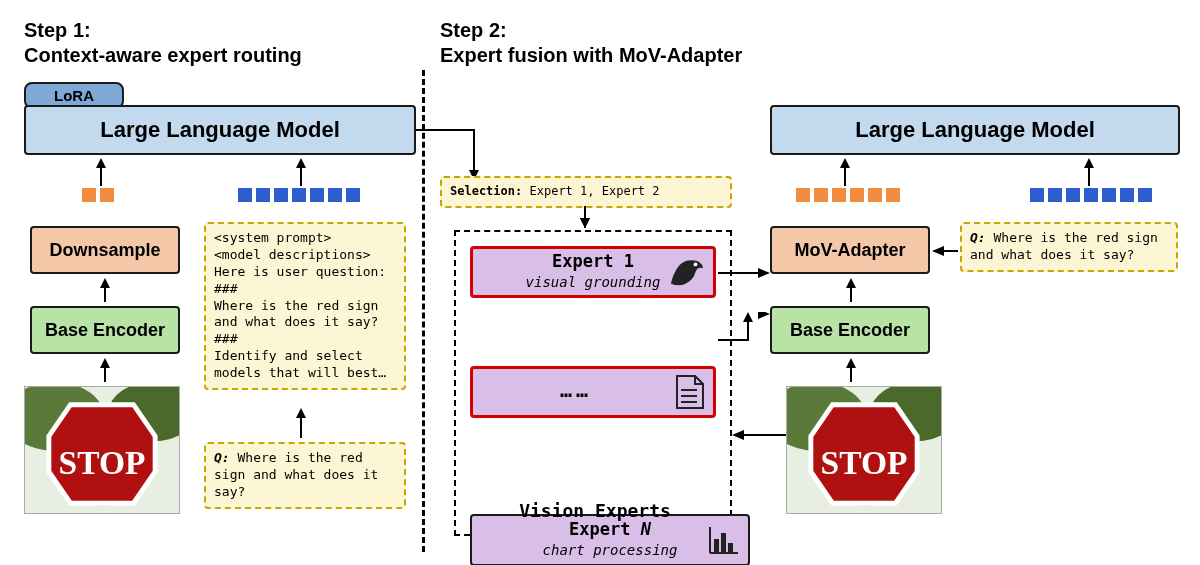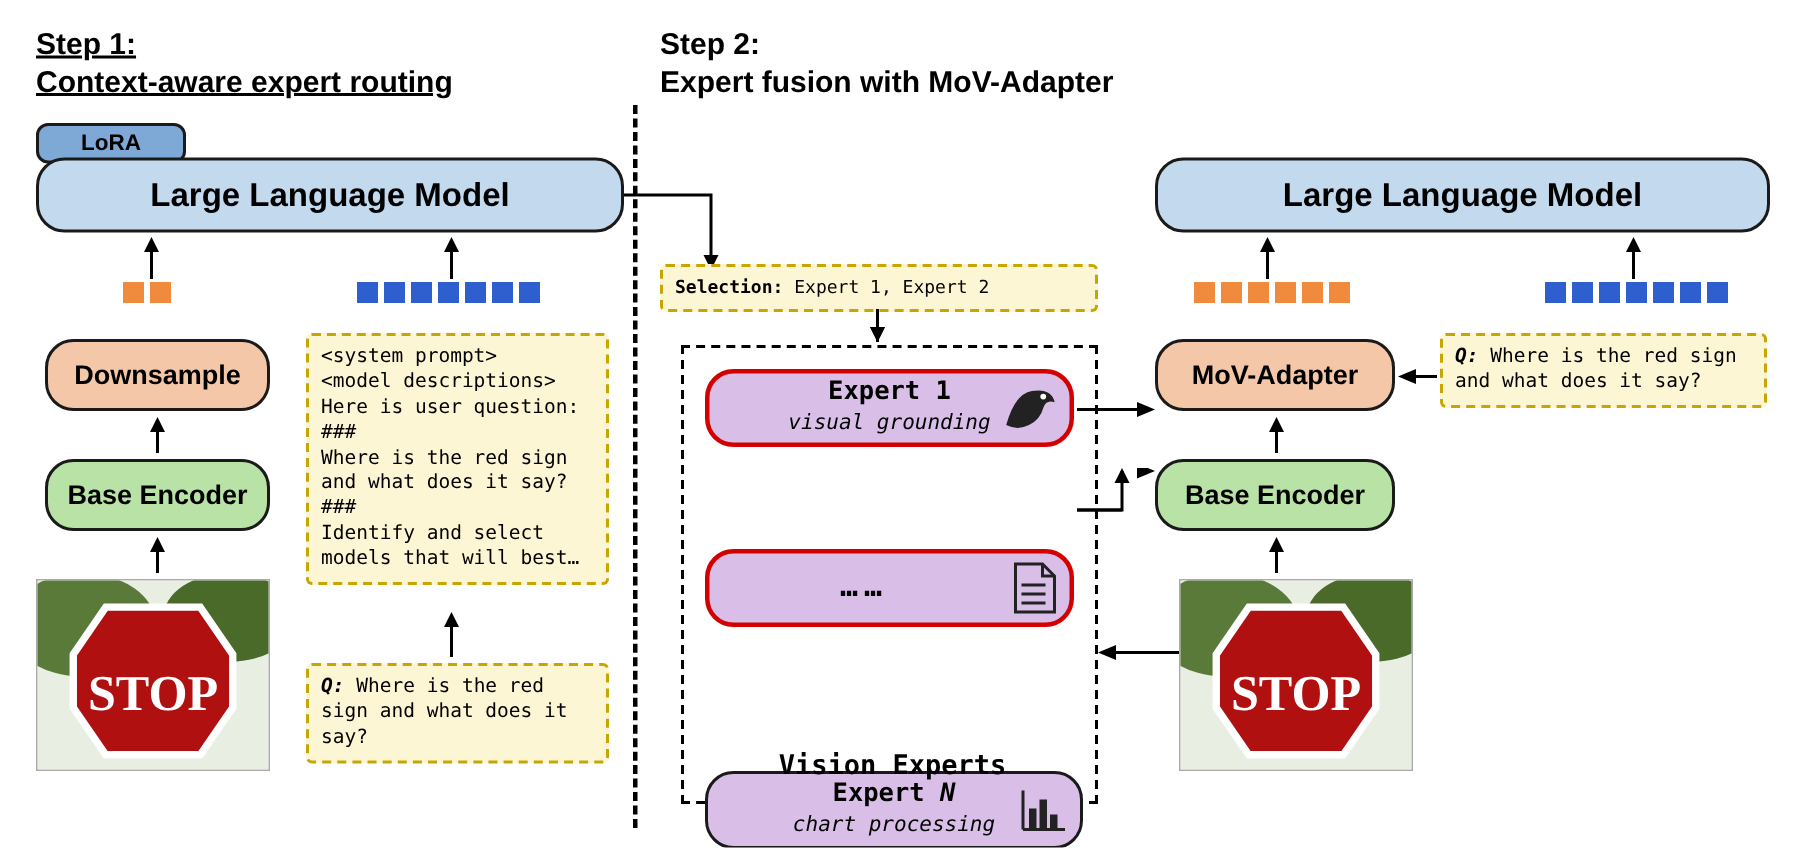--- a/index.html
+++ b/index.html
@@ -1,20 +1,20 @@
 <!DOCTYPE html>
 <html><head>
 <meta charset="utf-8">
 <style>
   * { box-sizing: border-box; margin: 0; padding: 0; }
   body { font-family: "Comic Sans MS", "Chalkboard SE", cursive, sans-serif; width: 1200px; height: 565px; position: relative; background: #fff; overflow: hidden; }
   .step-title { position: absolute; font-weight: bold; font-size: 20px; line-height: 1.25; }
   .llm-box { position: absolute; background: #c3d9ed; border: 2px solid #1a1a1a; border-radius: 12px; display: flex; align-items: center; justify-content: center; font-size: 22px; font-weight: bold; }
   .lora-tag { position: absolute; background: #7ea8d6; border: 2px solid #1a1a1a; border-radius: 8px; padding: 3px 28px; font-size: 15px; font-weight: bold; }
-  .box { position: absolute; border: 2px solid #1a1a1a; border-radius: 19px; display: flex; align-items: center; justify-content: center; font-weight: bold; }
+  .box { position: absolute; border: 2px solid #1a1a1a; border-radius: 4px; display: flex; align-items: center; justify-content: center; font-weight: bold; }
   .downsample { background: #f4c7a8; font-size: 18px; }
   .encoder { background: #b9e2a6; font-size: 18px; }
   .mov { background: #f4c7a8; font-size: 18px; }
   .expert-box { background: #d9bfe8; font-size: 17px; line-height: 1.15; text-align: center; flex-direction: column; font-family: monospace, sans-serif; position: relative; }
   .expert-box .sub { font-style: italic; font-weight: normal; font-size: 14px; }
   .expert-box svg { position: absolute; right: 8px; top: 50%; transform: translateY(-50%); }
   .selected { border: 3px solid #d40000; }
   .img-box { position: absolute; border: 1px solid #aaa; }
   .stop-sign { width: 100%; height: 100%; }
   .prompt-box { position: absolute; background: #fdf6d4; border: 2px dashed #c7a600; border-radius: 4px; padding: 6px 8px; font-family: monospace, sans-serif; font-size: 13px; line-height: 1.3; }
@@ -27,21 +27,21 @@
   .dots { position: absolute; font-family: monospace; font-size: 20px; letter-spacing: 4px; font-weight: bold; }
   .arrow { position: absolute; }
   .arrow line, .arrow polyline { stroke: #000; stroke-width: 2; fill: none; }
   .arrow polygon { fill: #000; }
   .vdash { position: absolute; border-left: 3px dashed #000; }
   .experts-frame { position: absolute; border: 2px dashed #000; }
 </style>
 </head>
 <body>
 
-<div class="step-title" style="left:24px; top:18px; white-space:pre-line;text-decoration:underline;">Step 1:
+<div class="step-title" style="left:24px; top:18px; white-space:pre-line;">Step 1:
 Context-aware expert routing</div>
 <div class="step-title" style="left:440px; top:18px; white-space:pre-line;">Step 2:
 Expert fusion with MoV-Adapter</div>
 
 <div class="vdash" style="left:422px; top:70px; height:482px;"></div>
 
 <div class="lora-tag" style="left:24px; top:82px;">LoRA</div>
 <div class="llm-box box" style="left:24px; top:105px; width:392px; height:50px;">Large Language Model</div>
 
 <div class="tokens" style="left:82px; top:188px;">
@@ -162,21 +162,21 @@
 <div class="box expert-box selected" style="left:470px; top:314px; width:246px; height:52px;">
   <svg width="30" height="36" viewBox="0 0 30 36">
       <path d="M2 2 h18 l8 8 v24 h-26 z" fill="none" stroke="#222" stroke-width="2"></path>
       <path d="M20 2 v8 h8" fill="none" stroke="#222" stroke-width="2"></path>
       <line x1="6" y1="16" x2="22" y2="16" stroke="#222" stroke-width="2"></line>
       <line x1="6" y1="22" x2="22" y2="22" stroke="#222" stroke-width="2"></line>
       <line x1="6" y1="28" x2="22" y2="28" stroke="#222" stroke-width="2"></line>
     </svg>
 </div>
 <div class="dots" style="left:560px; top:378px;">……</div>
-<div class="box expert-box" style="left:470px; top:410px; width:252px; height:52px;">
+<div class="box expert-box" style="left:470px; top:410px; width:280px; height:52px;">
   <div><span style="font-family:monospace"><span></span>Expert <i>N</i></span><br><span class="sub">chart processing</span></div>
   <svg width="32" height="30" viewBox="0 0 32 30">
       <line x1="2" y1="2" x2="2" y2="28" stroke="#222" stroke-width="2"></line>
       <line x1="2" y1="28" x2="30" y2="28" stroke="#222" stroke-width="2"></line>
       <rect x="6" y="14" width="5" height="14" fill="#222"></rect>
       <rect x="13" y="8" width="5" height="20" fill="#222"></rect>
       <rect x="20" y="18" width="5" height="10" fill="#222"></rect>
     </svg>
 </div>
 <div class="vexperts-label" style="left:510px; top:500px; width:170px;">Vision Experts</div>

